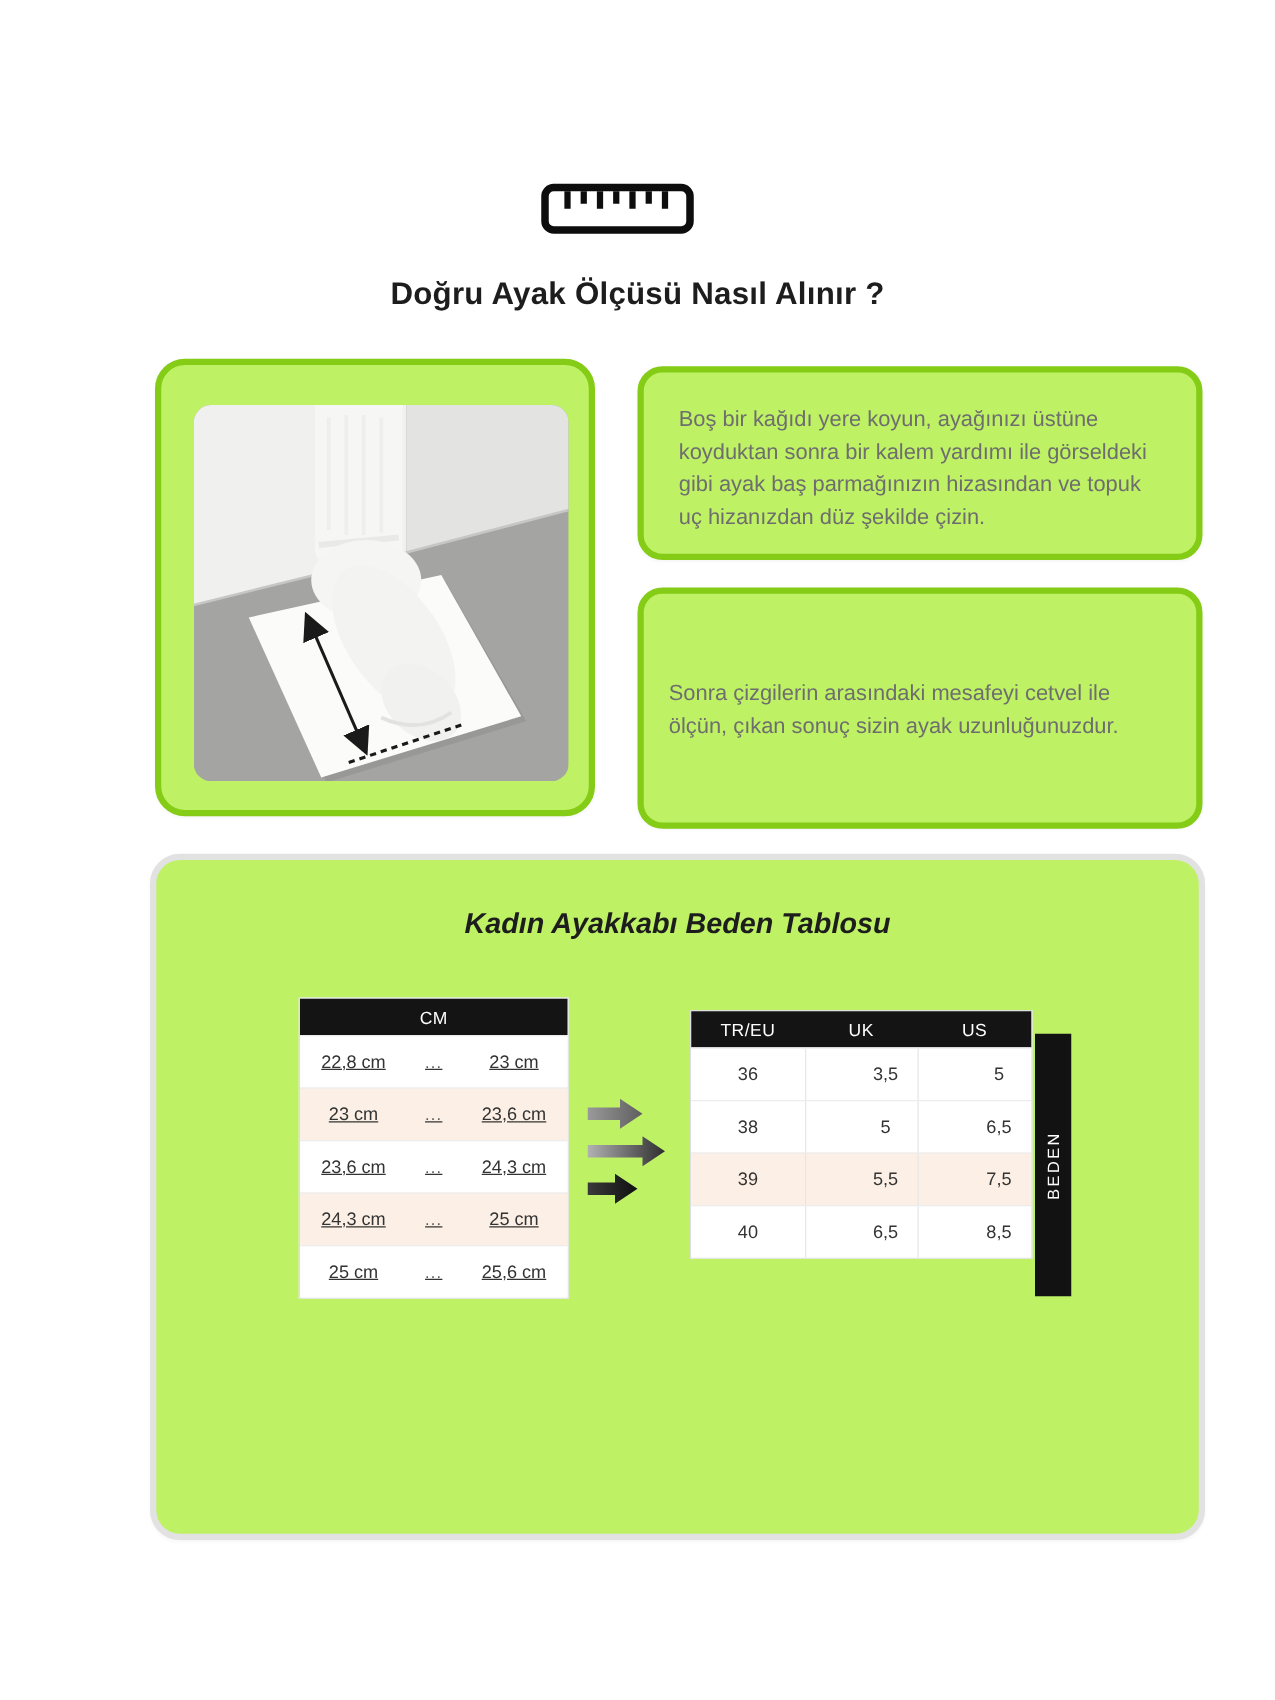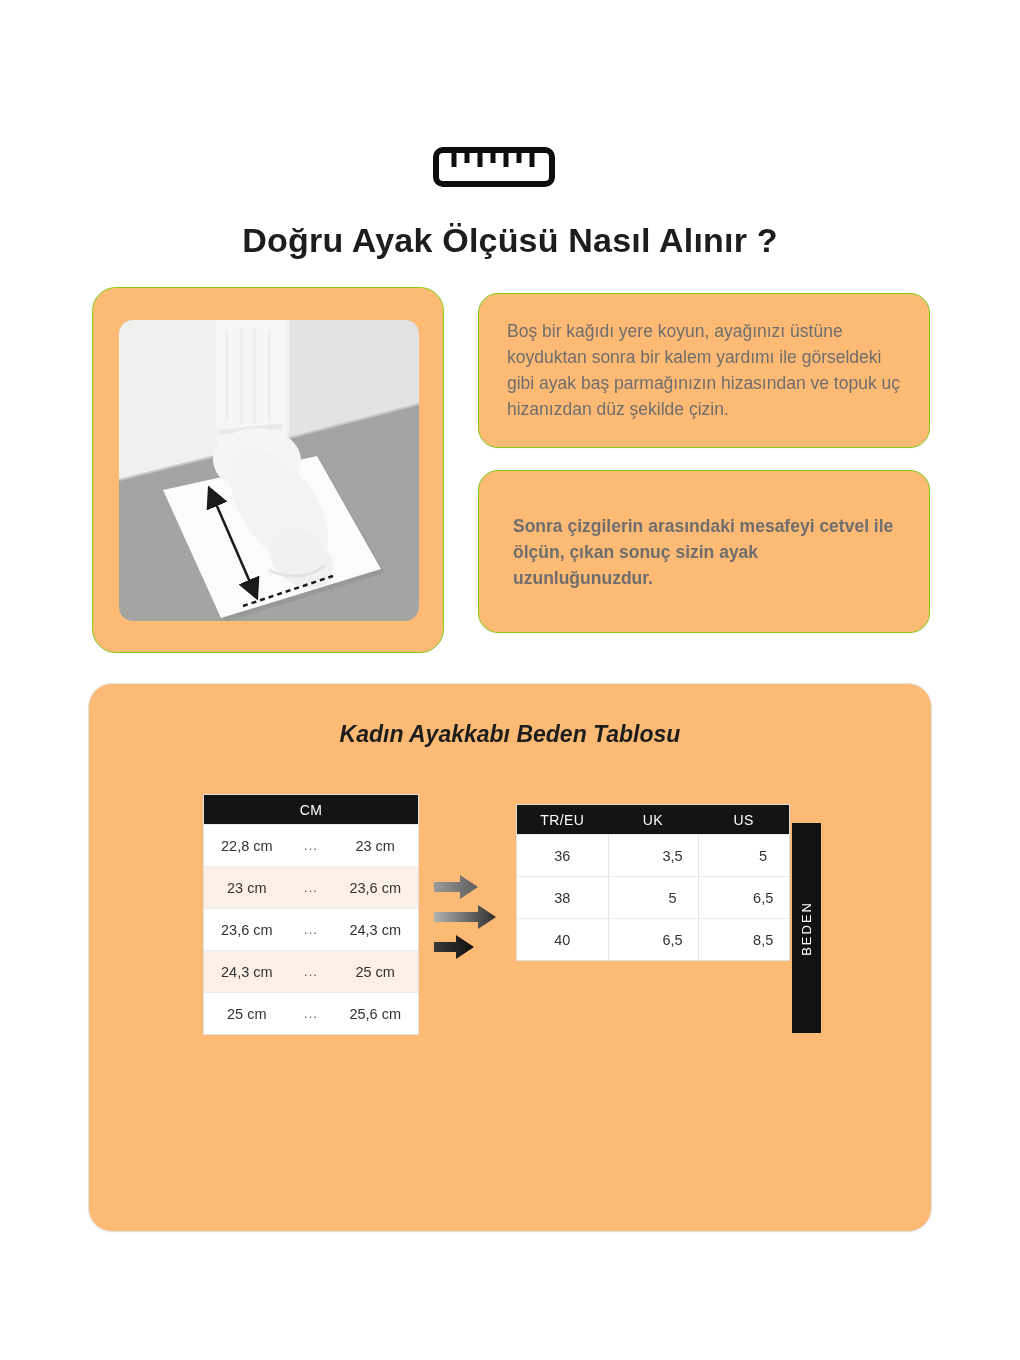--- a/index.html
+++ b/index.html
@@ -4,54 +4,55 @@
 <style>
   * { margin:0; padding:0; box-sizing:border-box; }
   html,body { background:#ffffff; }
   .page {
     position:relative; width:1020px; height:1360px; background:#ffffff;
     font-family:"Liberation Sans", sans-serif; overflow:hidden;
   }
   .ruler-wrap { position:absolute; left:432px; top:146px; width:124px; height:42px; }
   .main-title {
     position:absolute; left:0; top:221px; width:1020px; text-align:center;
-    font-size:34px; font-weight:bold; color:#1d1d1d; letter-spacing:0.2px;
+    font-size:25px; font-weight:bold; color:#1d1d1d; letter-spacing:0.2px;
   }
   .card {
-    position:absolute; background:#fdba74; border:1px solid #84cc16;
+    position:absolute; background:#bef264; border:5px solid #84cc16;
     box-shadow:0 1px 3px rgba(0,0,0,0.04);
+    margin-left:32px;
   }
   .photo-card { left:92px; top:287px; width:352px; height:366px; border-radius:24px; }
   .photo-frame {
     position:absolute; left:26px; top:32px; width:300px; height:301px;
     border-radius:14px; overflow:hidden;
   }
   .tip-box {
     left:478px; width:452px; border-radius:20px; color:#6e6e6e;
     font-size:17.5px; line-height:26px;
   }
   .tip-1 { top:293px; height:155px; padding:24px 28px; }
-  .tip-2 { top:470px; height:163px; padding:0 34px; display:flex; align-items:center;font-weight:bold; }
+  .tip-2 { top:470px; height:193px; padding:0 20px; display:flex; align-items:center; }
 
   .size-card { left:88px; top:683px; width:844px; height:549px; border-radius:24px; border-color:#e2e2e2; }
   .size-title {
     position:absolute; top:37px; left:0; width:100%; text-align:center;
     font-size:23px; font-weight:bold; color:#1d1d1d;font-style:italic;
   }
   .table { position:absolute; border:1px solid #dedede; background:#fff; }
   .cm-table { left:114px; top:110px; width:216px; }
   .size-table { left:427px; top:120px; width:274px; }
   .t-header {
     height:29px; background:#141414; color:#ffffff; font-size:14px;
     display:flex; align-items:center; justify-content:center; letter-spacing:0.4px;
   }
   .t-header-grid { display:grid; grid-template-columns:1fr 1fr 1fr; }
   .t-header-grid .hcell { display:flex; align-items:center; justify-content:center; height:29px; }
   .trow { height:42px; display:grid; font-size:14.5px; color:#333333; border-top:1px solid #ececec; background:#fff; }
-  .cm-row { grid-template-columns:40% 20% 40%; }
+  .cm-row { grid-template-columns:40% 20% 40%;text-decoration:underline; }
   .sz-row { grid-template-columns:1fr 1fr 1fr; }
   .trow.alt { background:#fcf0e6; }
   .cell { display:flex; align-items:center; justify-content:center; height:100%; }
   .sz-row .cell + .cell { border-left:1px solid #e6e6e6;padding-left:38px; }
   .sep-dots { font-size:13px; color:#555; letter-spacing:1px; }
   .arrows-wrap { position:absolute; left:345px; top:187px; width:72px; height:92px; }
   .beden-bar {
     position:absolute; left:703px; top:139px; width:29px; height:210px;
     background:#121212; display:flex; align-items:center; justify-content:center;
   }
@@ -193,20 +194,25 @@
       <div class="trow sz-row">
         <div class="cell">36</div>
         <div class="cell">3,5</div>
         <div class="cell">5</div>
       </div>
       <div class="trow sz-row">
         <div class="cell">38</div>
         <div class="cell">5</div>
         <div class="cell">6,5</div>
       </div>
+      <div class="trow sz-row alt">
+        <div class="cell">39</div>
+        <div class="cell">5,5</div>
+        <div class="cell">7,5</div>
+      </div>
       <div class="trow sz-row">
         <div class="cell">40</div>
         <div class="cell">6,5</div>
         <div class="cell">8,5</div>
       </div>
     </div>
 
     <div class="beden-bar">
       <div class="beden-text">BEDEN</div>
     </div>

